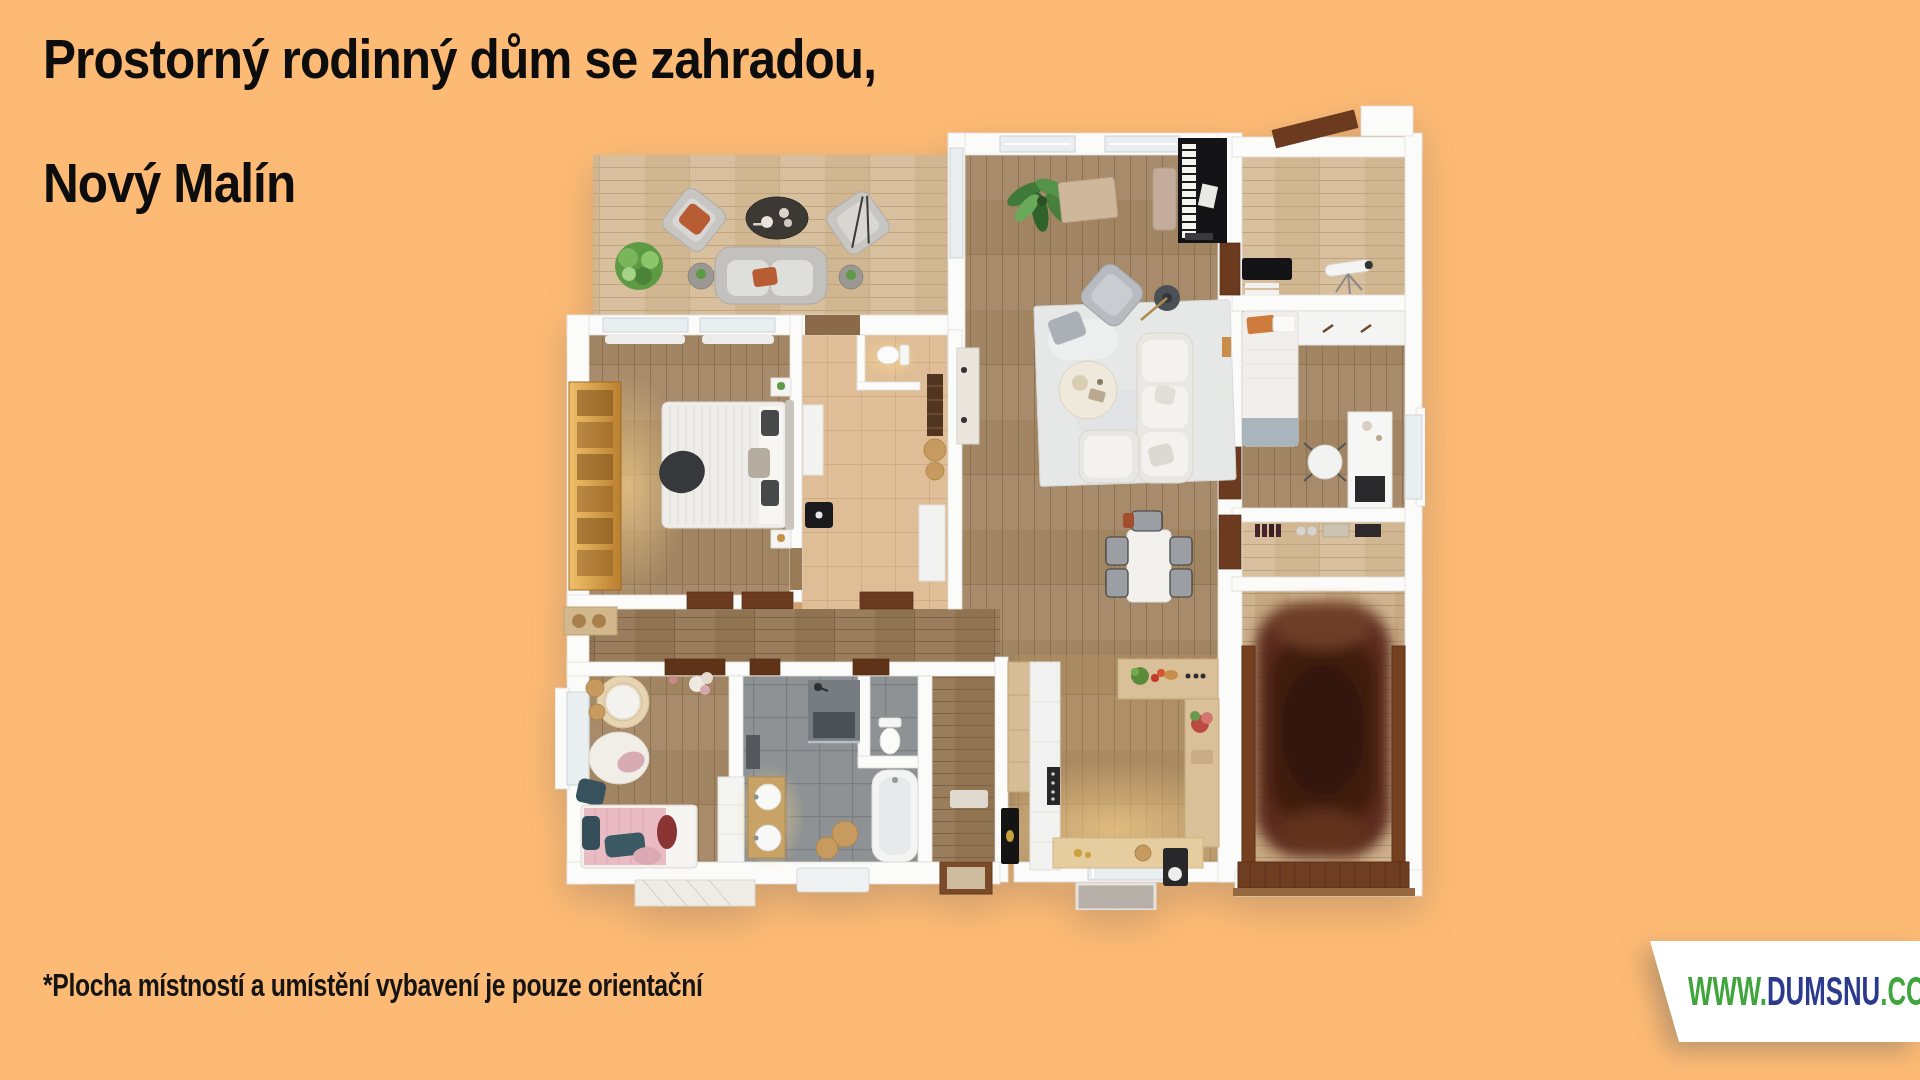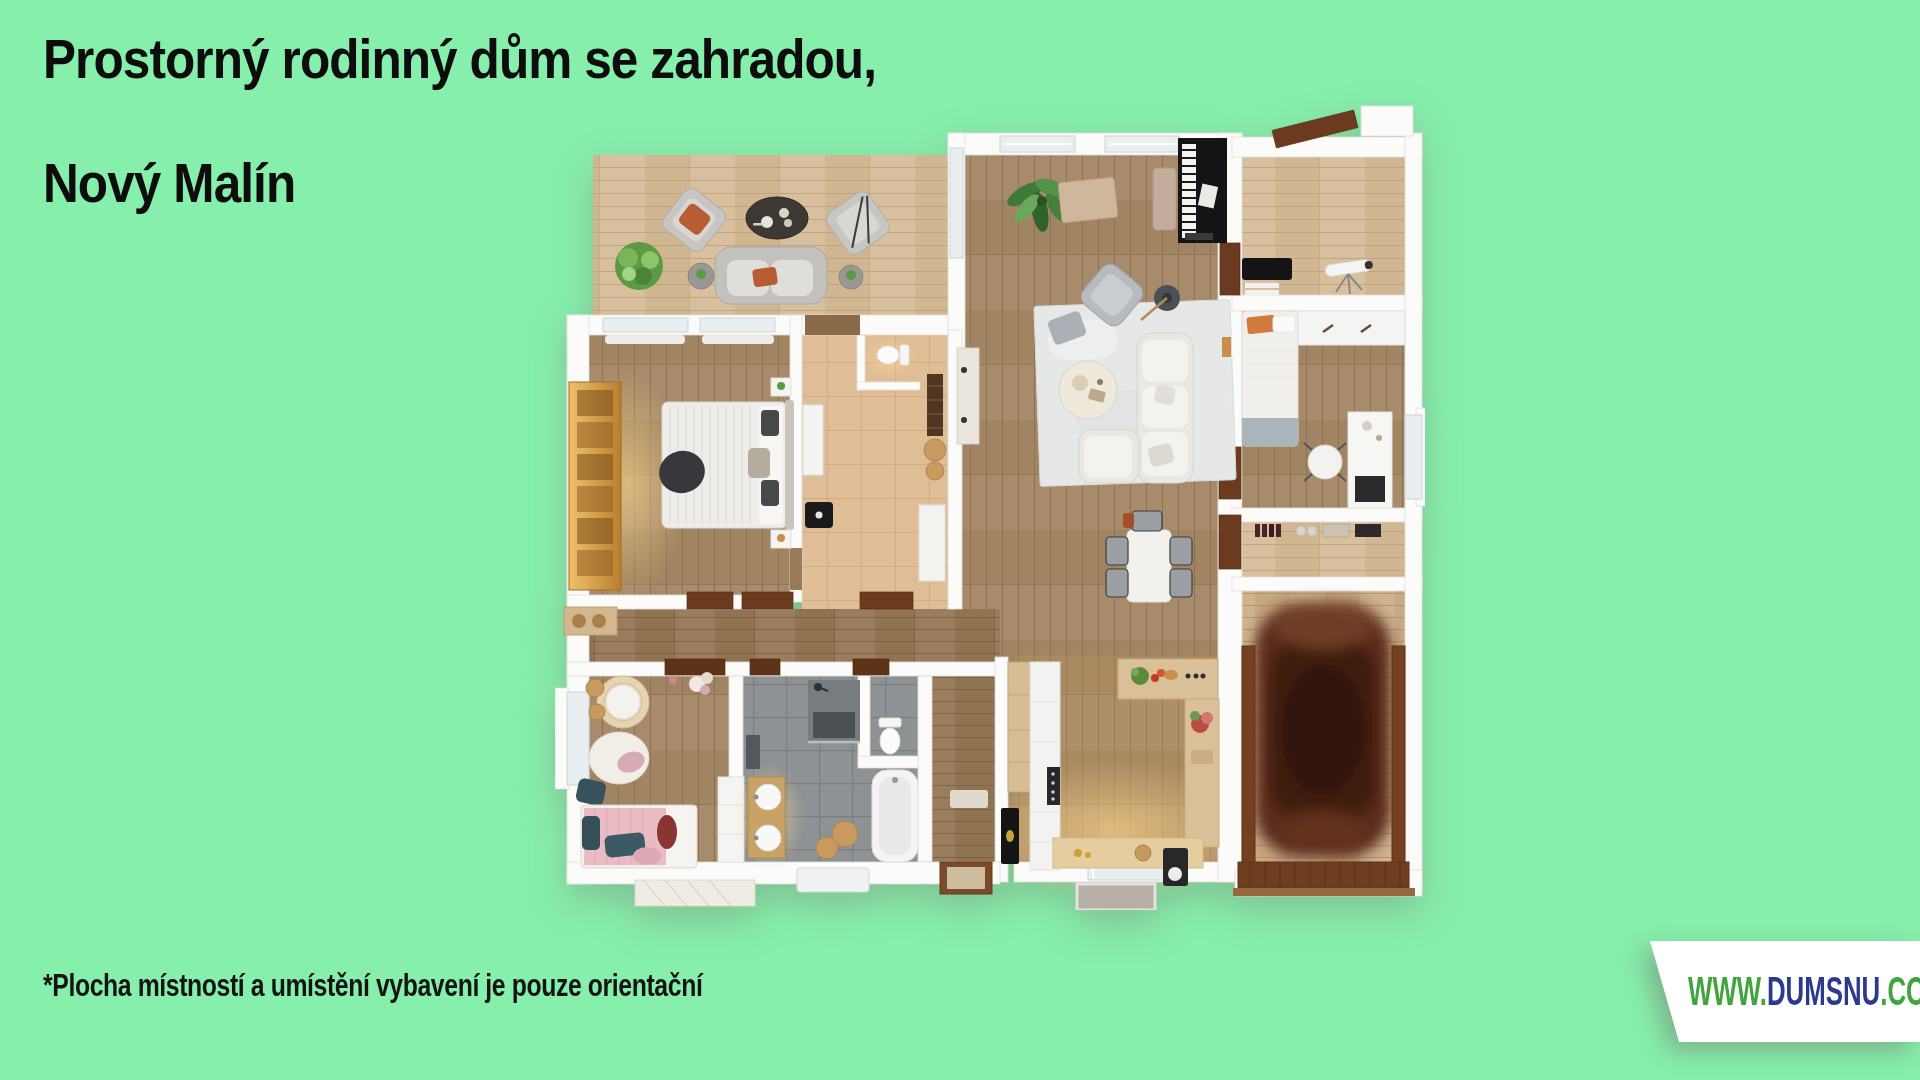--- a/index.html
+++ b/index.html
@@ -1,16 +1,16 @@
 <!DOCTYPE html>
 <html><head>
 <meta charset="utf-8">
 <style>
   html,body{margin:0;padding:0;background:#ffffff;}
-  #stage{position:relative;width:1920px;height:1080px;background:#86efac;overflow:hidden;
+  #stage{position:relative;width:1920px;height:1080px;background:#fdba74;overflow:hidden;
          font-family:"Liberation Sans",sans-serif;}
   
   .title{position:absolute;left:43px;top:28px;color:#0d0d0d;font-weight:bold;
          font-size:55px;line-height:1.13;letter-spacing:-1px;
          transform:scaleX(.9);transform-origin:left top;white-space:pre-line;}
   
   .disclaimer{position:absolute;left:43px;top:968px;color:#141414;font-weight:600;
          font-size:31px;letter-spacing:-.5px;transform:scaleX(.8);transform-origin:left top;}
   
   .wm-wrap{position:absolute;left:1646px;top:941px;width:274px;height:101px;

